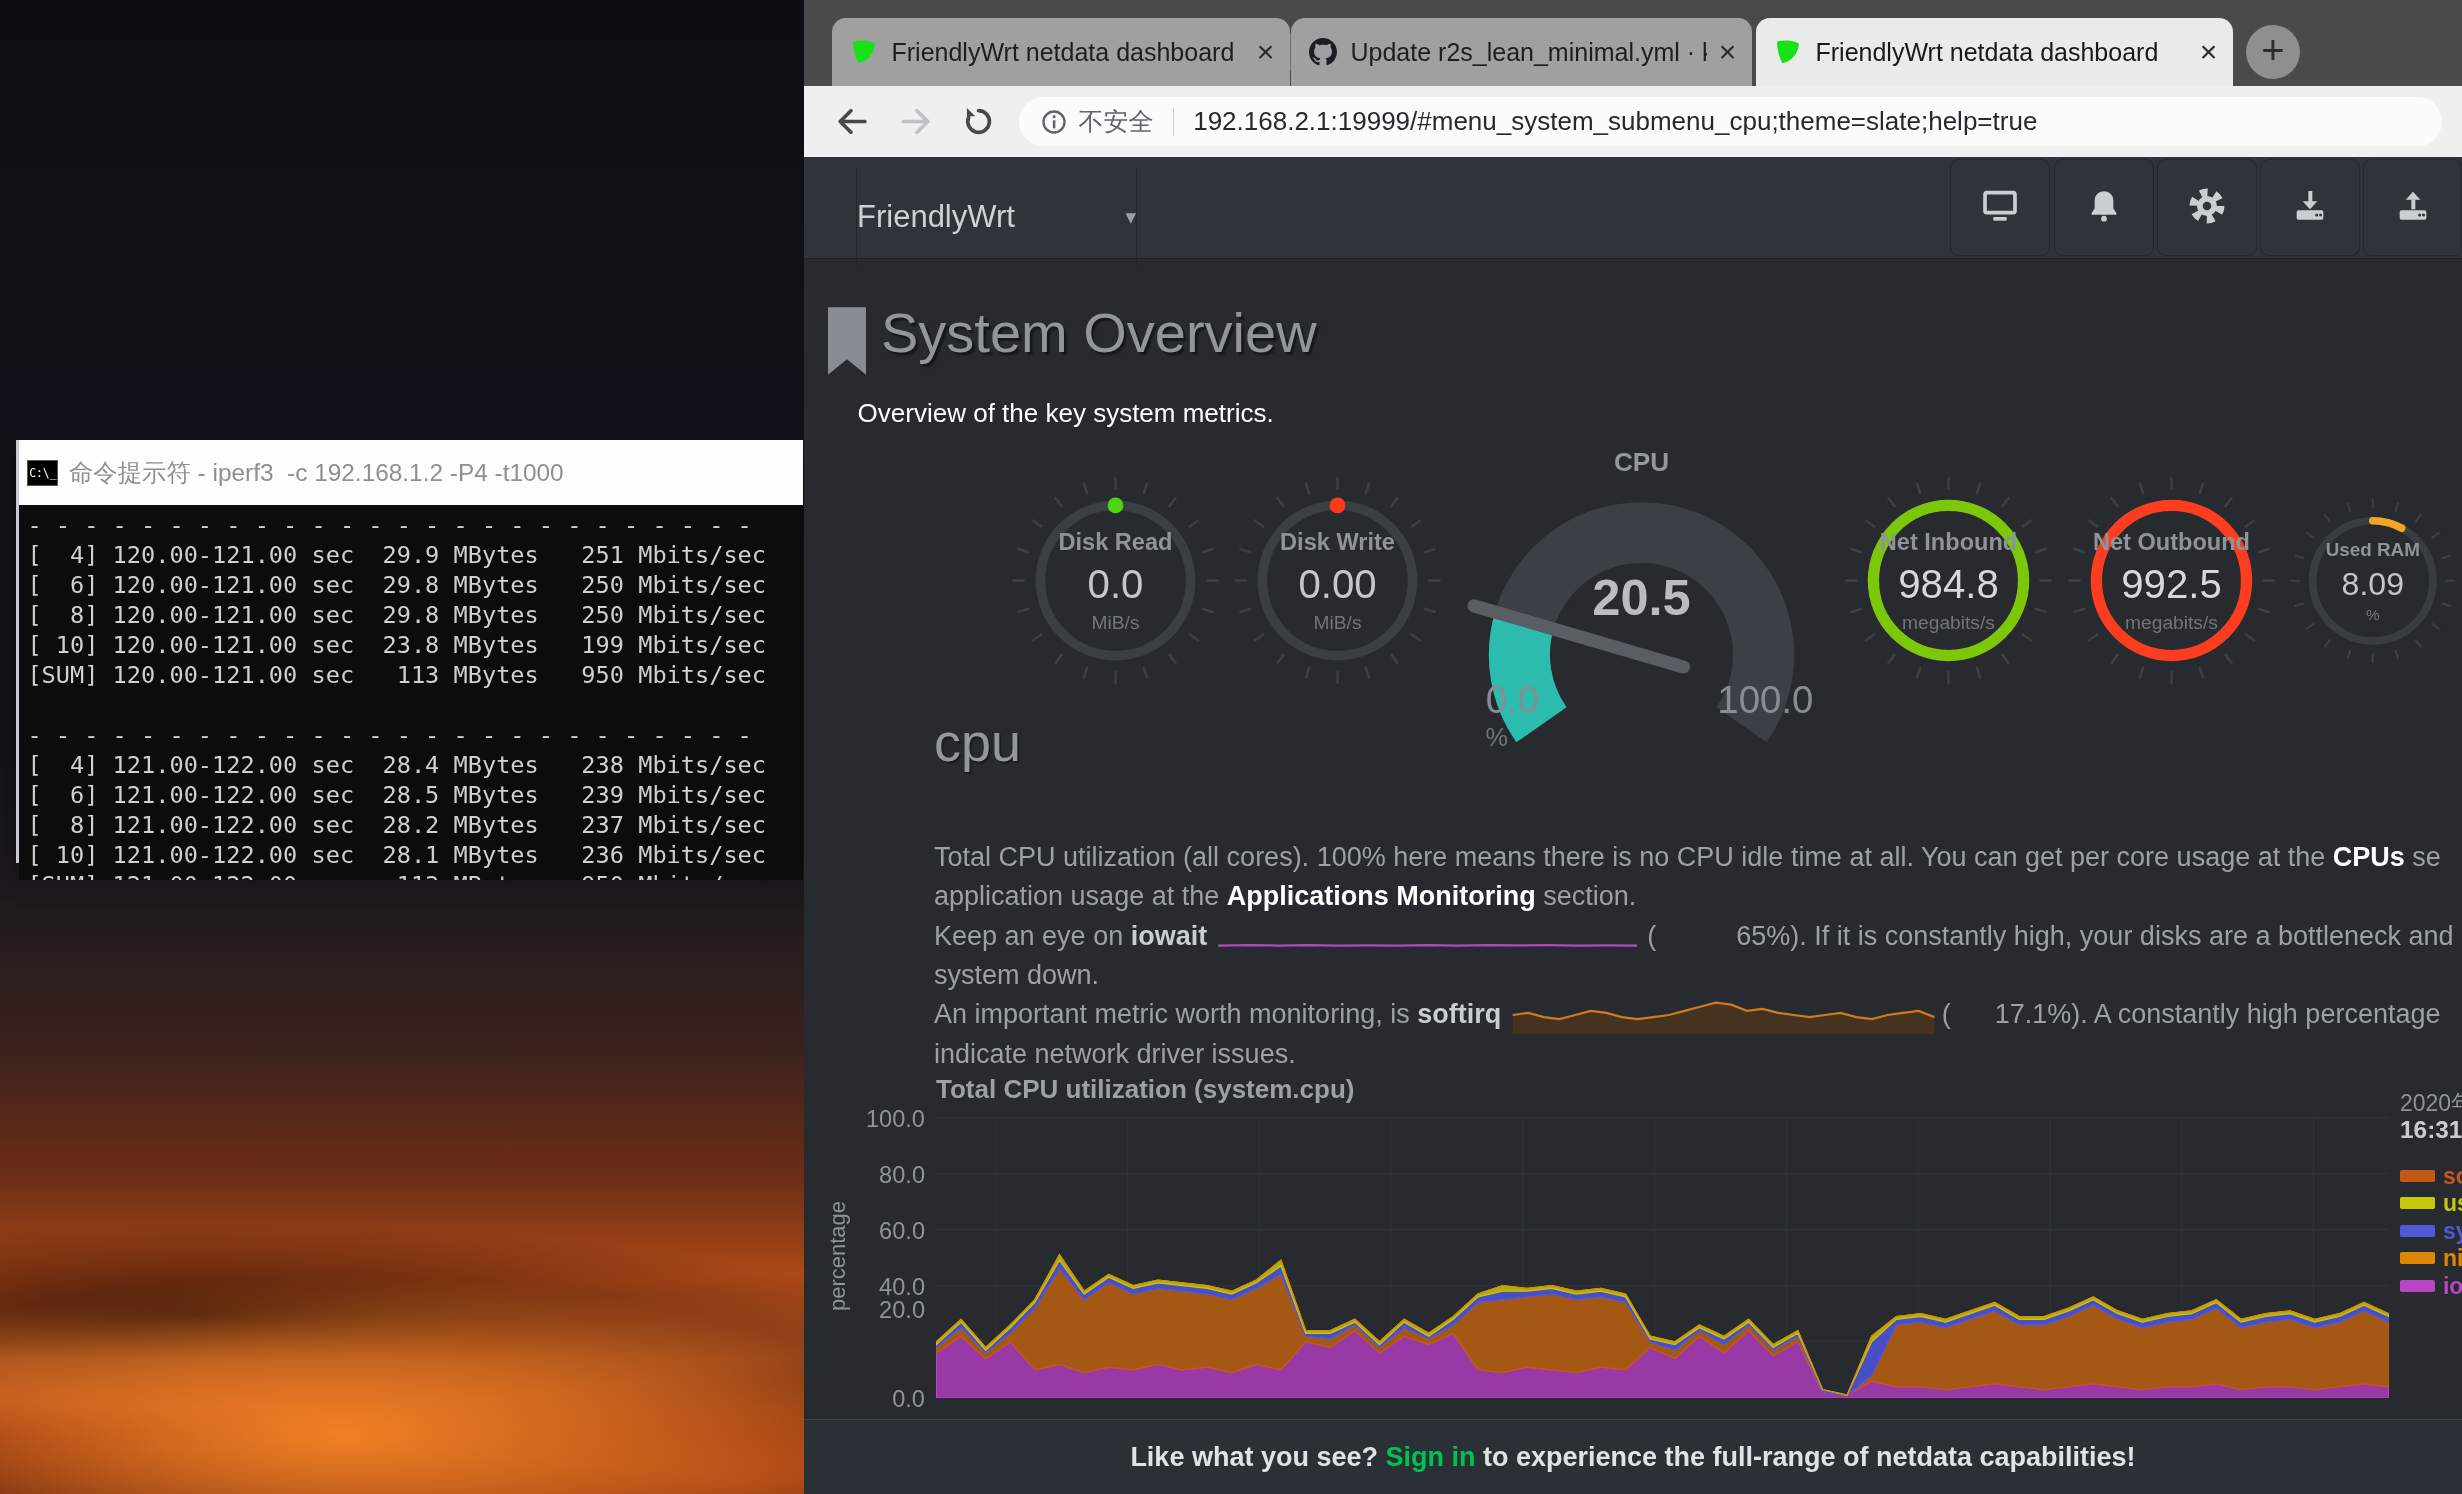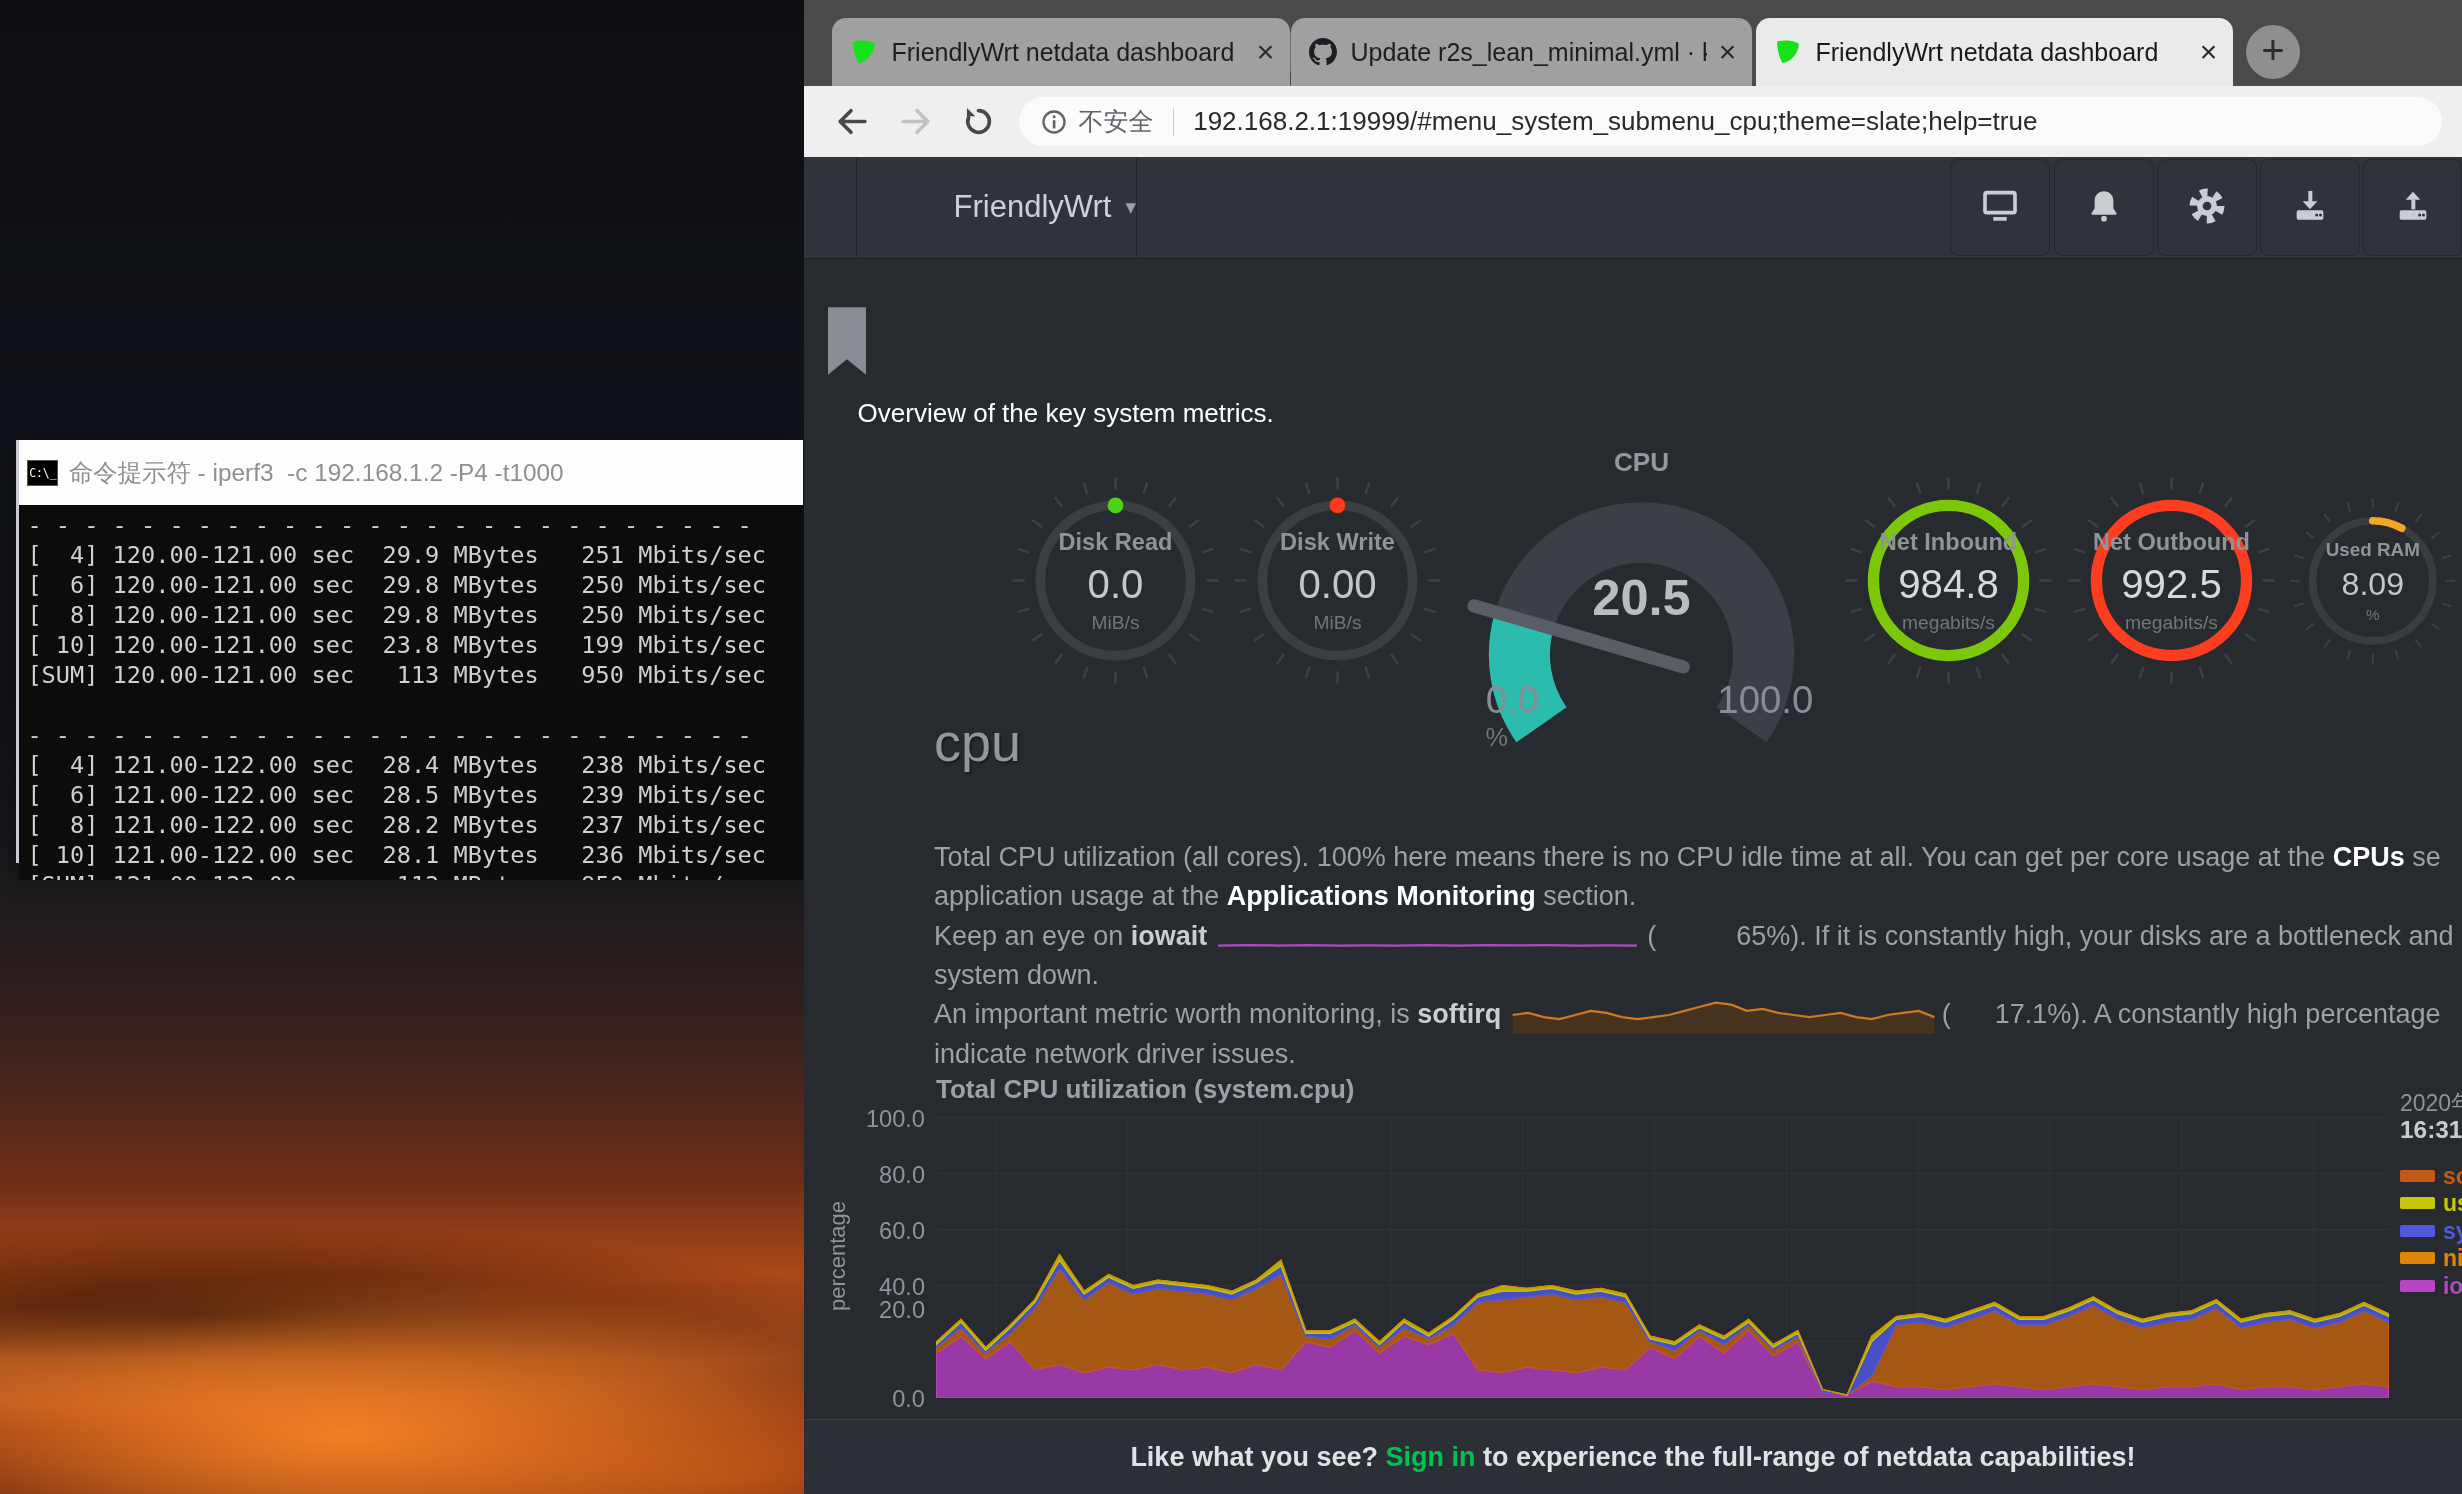--- a/index.html
+++ b/index.html
@@ -36,21 +36,21 @@
   .nav-btn svg { width:37px; height:37px; }
   .urlpill { position:absolute; left:215px; top:11.4px; width:1423px; height:49px; background:#fbfbfb; border-radius:24.4px; display:flex; align-items:center; }
   .pill-info { margin-left:21px; width:28px; height:28px; flex:0 0 auto; }
   .pill-sec { margin-left:10.5px; font-size:25px; color:#5f6368; white-space:nowrap; }
   .pill-div { margin:0 19px; width:1.7px; height:28px; background:#d0d0d0; flex:0 0 auto; }
   .pill-url { font-size:26px; color:#27292c; white-space:nowrap; overflow:hidden; }
   .edge-sliver { position:absolute; right:0; top:101px; width:7.9px; height:40px; background:#5d6064; border-radius:4.4px 0 0 4.4px; }
   
   .nd-page { position:absolute; left:0; top:157px; width:100%; height:1337px; background:#272b30; overflow:hidden; }
   .nd-nav { position:absolute; left:0; top:0; width:100%; height:102px; background:#2f343a; border-bottom:1.7px solid #1b1e22; }
-  .nd-host { position:absolute; left:52px; top:0; width:281px; height:100px; border-left:1.7px solid #23272b; border-right:1.7px solid #23272b; display:flex; align-items:center; justify-content:flex-end; }
+  .nd-host { position:absolute; left:52px; top:10px; width:281px; height:100px; border-left:1.7px solid #23272b; border-right:1.7px solid #23272b; display:flex; align-items:center; justify-content:space-between; }
   .nd-host-label { font-size:31px; color:#ced2d6; }
   .nd-caret { font-size:21px; color:#9aa0a6; margin-left:14px; }
   .nd-tile { position:absolute; top:1.7px; width:100px; height:97px; border-radius:8.7px; border:1.7px solid #24272c; background:#2f343a; display:flex; align-items:center; justify-content:center; }
   .nd-tile svg { width:40px; height:40px; }
   .ov-bookmark { position:absolute; left:23.6px; top:150px; }
   .ov-title { position:absolute; left:77px; top:143px; font-size:56px; color:#90969c; text-shadow:2.6px 2.6px 1.7px rgba(0,0,0,.45); }
   .ov-sub { position:absolute; left:23.6px; top:241px; font-size:26px; color:#ffffff;margin-left:30px; }
   .gauge { position:absolute; }
   .cpu-heading { position:absolute; left:130px; top:554px; font-size:54px; color:#93989d; text-shadow:1.7px 1.7px 1.7px rgba(0,0,0,.4); }
   .pline { position:absolute; left:130px; height:39px; font-size:27px; color:#9ca1a6; white-space:pre; display:flex; align-items:center; width:1528px; overflow:hidden; }
@@ -200,20 +200,21 @@
               <circle cx="16" cy="17.4" r=".9" fill="#2f343a"></circle>
               <circle cx="18.3" cy="17.4" r=".9" fill="#2f343a"></circle>
             </svg></span>
         </div>
         <div class="nd-tile" style="left: 1656px;"></div>
       </div>
 
     <div class="ov-bookmark" id="ov-bookmark"><svg width="38" height="68" viewBox="0 0 44 78">
           <path d="M0 0 H44 V78 L22 60 L0 78 Z" fill="#878d93"></path>
         </svg></div>
+    <div class="ov-title">System Overview</div>
     <div class="ov-sub">Overview of the key system metrics.</div>
 
     <div id="gauges">
         <div class="gauge" style="left: 198px; top: 310px;"><svg width="227" height="227" viewBox="0 0 260 260">
             <line x1="130" y1="26" x2="130" y2="12" stroke="#3a4045" stroke-width="3"></line>
             <line x1="162.13776741499453" y1="31.090122305304035" x2="166.4640053362438" y2="17.775331077171884" stroke="#3a4045" stroke-width="3"></line>
             <line x1="191.1296662384172" y1="45.86223258500547" x2="199.35865977051185" y2="34.5359946637562" stroke="#3a4045" stroke-width="3"></line>
             <line x1="214.13776741499453" y1="68.8703337615828" x2="225.46400533624382" y2="60.641340229488165" stroke="#3a4045" stroke-width="3"></line>
             <line x1="228.90987769469598" y1="97.86223258500547" x2="242.22466892282813" y2="93.5359946637562" stroke="#3a4045" stroke-width="3"></line>
             <line x1="234" y1="130" x2="248" y2="130" stroke="#3a4045" stroke-width="3"></line>

